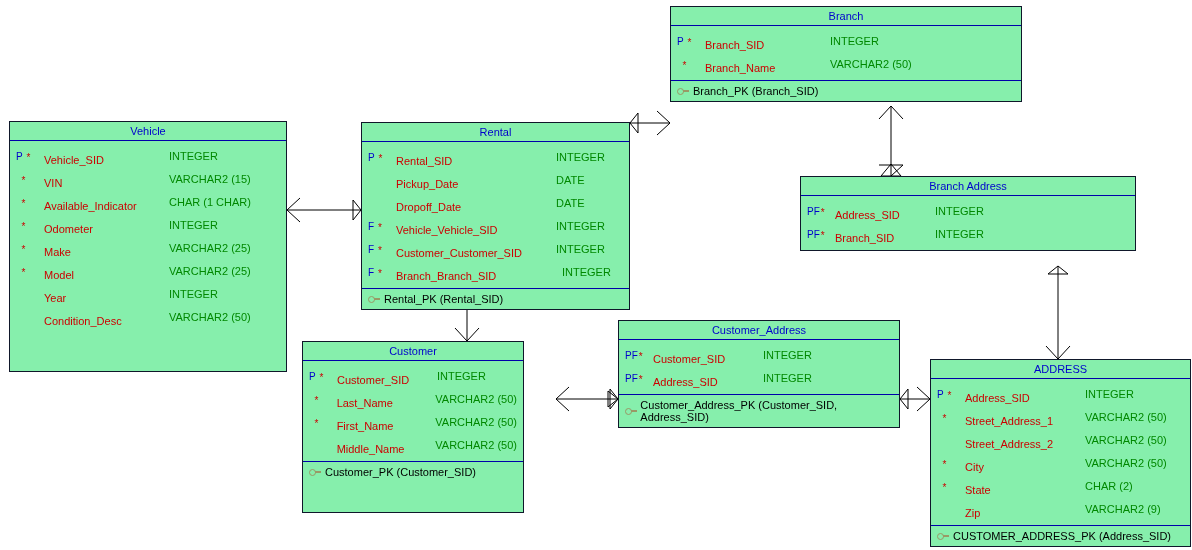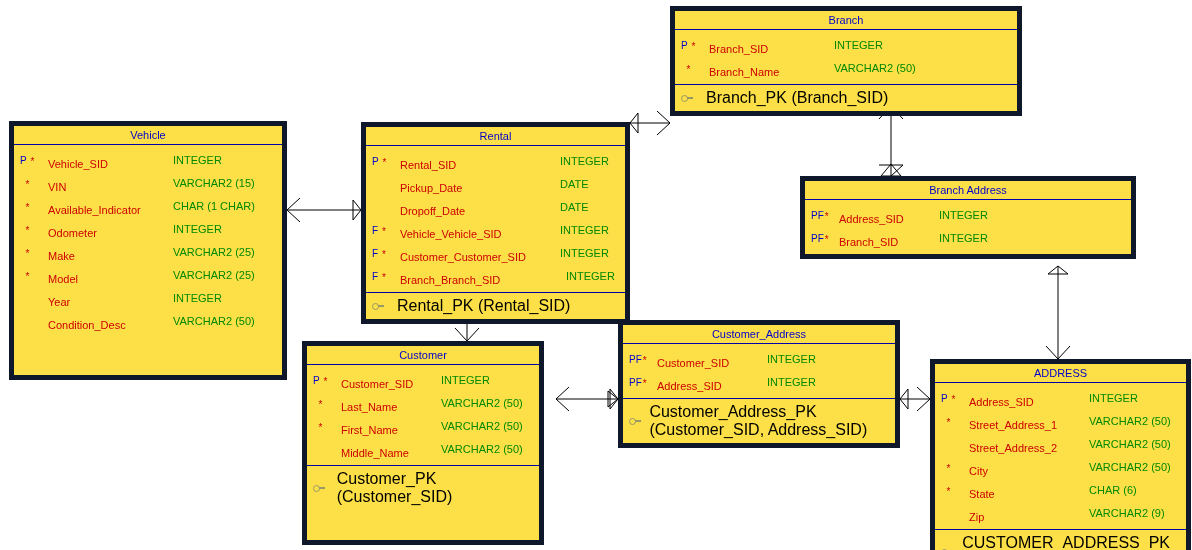--- a/index.html
+++ b/index.html
@@ -9,22 +9,22 @@
     background: #ffffff;
     font-family: Arial, sans-serif;
     font-size: 11px;
     position: relative;
     width: 1192px;
     height: 550px;
     overflow: hidden;
   }
   .entity {
     position: absolute;
-    background: #fde047;
-    border: 5px solid #0f172a;
+    background: #86efac;
+    border: 1px solid #0f172a;
   }
   .entity-title {
     text-align: center;
     color: #0000cc;
     padding: 3px 0;
     border-bottom: 1px solid #0000aa;
     font-size: 11px;
   }
   .entity-body {
     padding: 4px 6px;
@@ -52,21 +52,21 @@
   .flag-star { color: #cc0000; font-size: 10px; position: relative; top: 1px; }
   .col-name {
     color: #cc0000;
     display: inline-block;
     margin-top: 8px;
   }
   .col-type {
     color: #008800;
     display: inline-block;
   }
-  .pk-text { color: #000000; font-size: 16px; margin-left: 9px; }
+  .pk-text { color: #000000; font-size: 11px; }
   svg.connections {
     position: absolute;
     top: 0; left: 0;
     width: 1192px; height: 550px;
     pointer-events: none;
   }
   svg line, svg path, svg polyline { stroke: #000000; stroke-width: 1; fill: none; }
   .key-icon {
     display: inline-block;
     width: 12px; height: 8px;
@@ -290,21 +290,21 @@
         <span class="flags">
           <span class="flag-p">PF</span>
           <span class="flag-star">*</span>
         </span>
         <span class="col-name" style="width:100px">Branch_SID</span>
         <span class="col-type">INTEGER</span>
       </div>
     </div>
 </div>
 
-<div class="entity" style="left:302px; top:341px; width:242px;">
+<div class="entity" style="left:302px; top:341px; width:222px;">
   <div class="entity-title">Customer</div>
   <div class="entity-body">
       <div class="col-row">
         <span class="flags">
           <span class="flag-p">P</span>
           <span class="flag-star">&nbsp;*</span>
         </span>
         <span class="col-name" style="width:100px">Customer_SID</span>
         <span class="col-type">INTEGER</span>
       </div>
@@ -389,21 +389,21 @@
           <span class="flag-star">&nbsp;&nbsp;*</span>
         </span>
         <span class="col-name" style="width:120px">City</span>
         <span class="col-type">VARCHAR2 (50)</span>
       </div>
       <div class="col-row">
         <span class="flags">
           <span class="flag-star">&nbsp;&nbsp;*</span>
         </span>
         <span class="col-name" style="width:120px">State</span>
-        <span class="col-type">CHAR (6)</span>
+        <span class="col-type">CHAR (2)</span>
       </div>
       <div class="col-row">
         <span class="flags"></span>
         <span class="col-name" style="width:120px">Zip</span>
         <span class="col-type">VARCHAR2 (9)</span>
       </div>
     </div>
   <div class="entity-pk">
       <span class="key-icon"></span>
       <span class="pk-text">CUSTOMER_ADDRESS_PK (Address_SID)</span>

